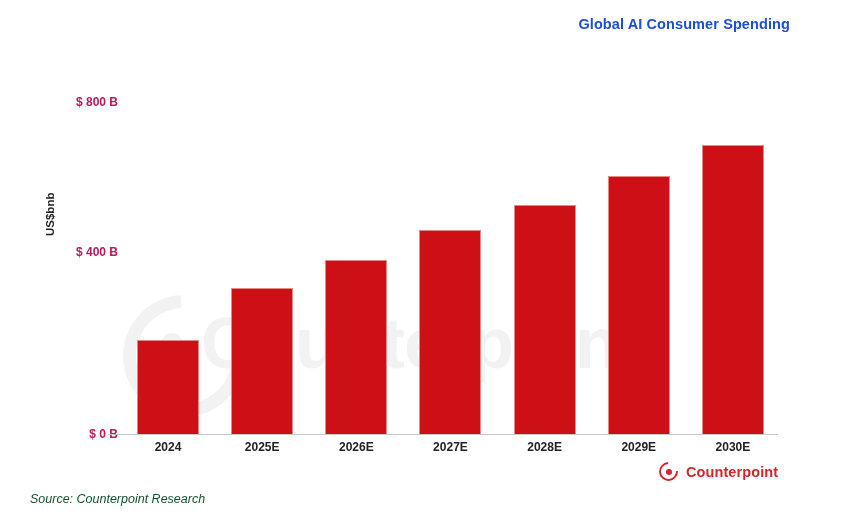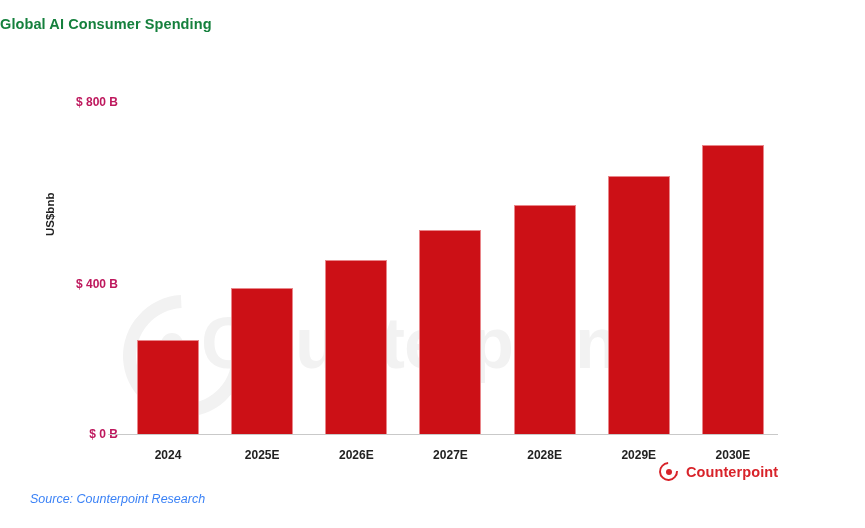--- a/index.html
+++ b/index.html
@@ -17,24 +17,24 @@
     background: #ffffff;
     overflow: hidden;
   }
 
   
   #chart-title {
     position: absolute;
     left: 0;
     top: 16px;
     width: 790px;
-    text-align: left;
+    text-align: right;
     font-size: 14.5px;
     font-weight: bold;
-    color: #15803d;
+    color: #1d4ed8;
     letter-spacing: 0.1px;
   }
 
   
   #plot-area {
     position: absolute;
     left: 123px;
     top: 95px;
     width: 655px;
     height: 339px;
@@ -157,21 +157,20 @@
     justify-content: space-between;
     padding: 0 14px;
     box-sizing: border-box;
   }
   .x-label {
     width: 62px;
     text-align: center;
     font-size: 12px;
     font-weight: bold;
     color: #222222;
-    margin-top: 8px;
   }
 
   
   #brand-logo {
     position: absolute;
     left: 659px;
     top: 462px;
     display: flex;
     align-items: center;
     gap: 8px;
@@ -209,33 +208,33 @@
     letter-spacing: 0.1px;
   }
 
   
   #source-note {
     position: absolute;
     left: 30px;
     top: 492px;
     font-size: 12.5px;
     font-style: italic;
-    color: #3b82f6;
+    color: #14532d;
   }
 </style>
 </head>
 <body>
 
 <div id="page">
 
   <div id="chart-title">Global AI Consumer Spending</div>
 
   <div id="y-labels">
     <div class="y-label" style="top:95px;">$ 800 B</div>
-    <div class="y-label" style="top:277px;">$ 400 B</div>
+    <div class="y-label" style="top:245px;">$ 400 B</div>
     <div class="y-label" style="top:427px;">$ 0 B</div>
   </div>
 
   <div id="y-axis-title">US$bnb</div>
 
   <div id="plot-area">
 
     <div id="watermark">
       <div class="wm-mark"></div>
       <div class="wm-dot"></div>

